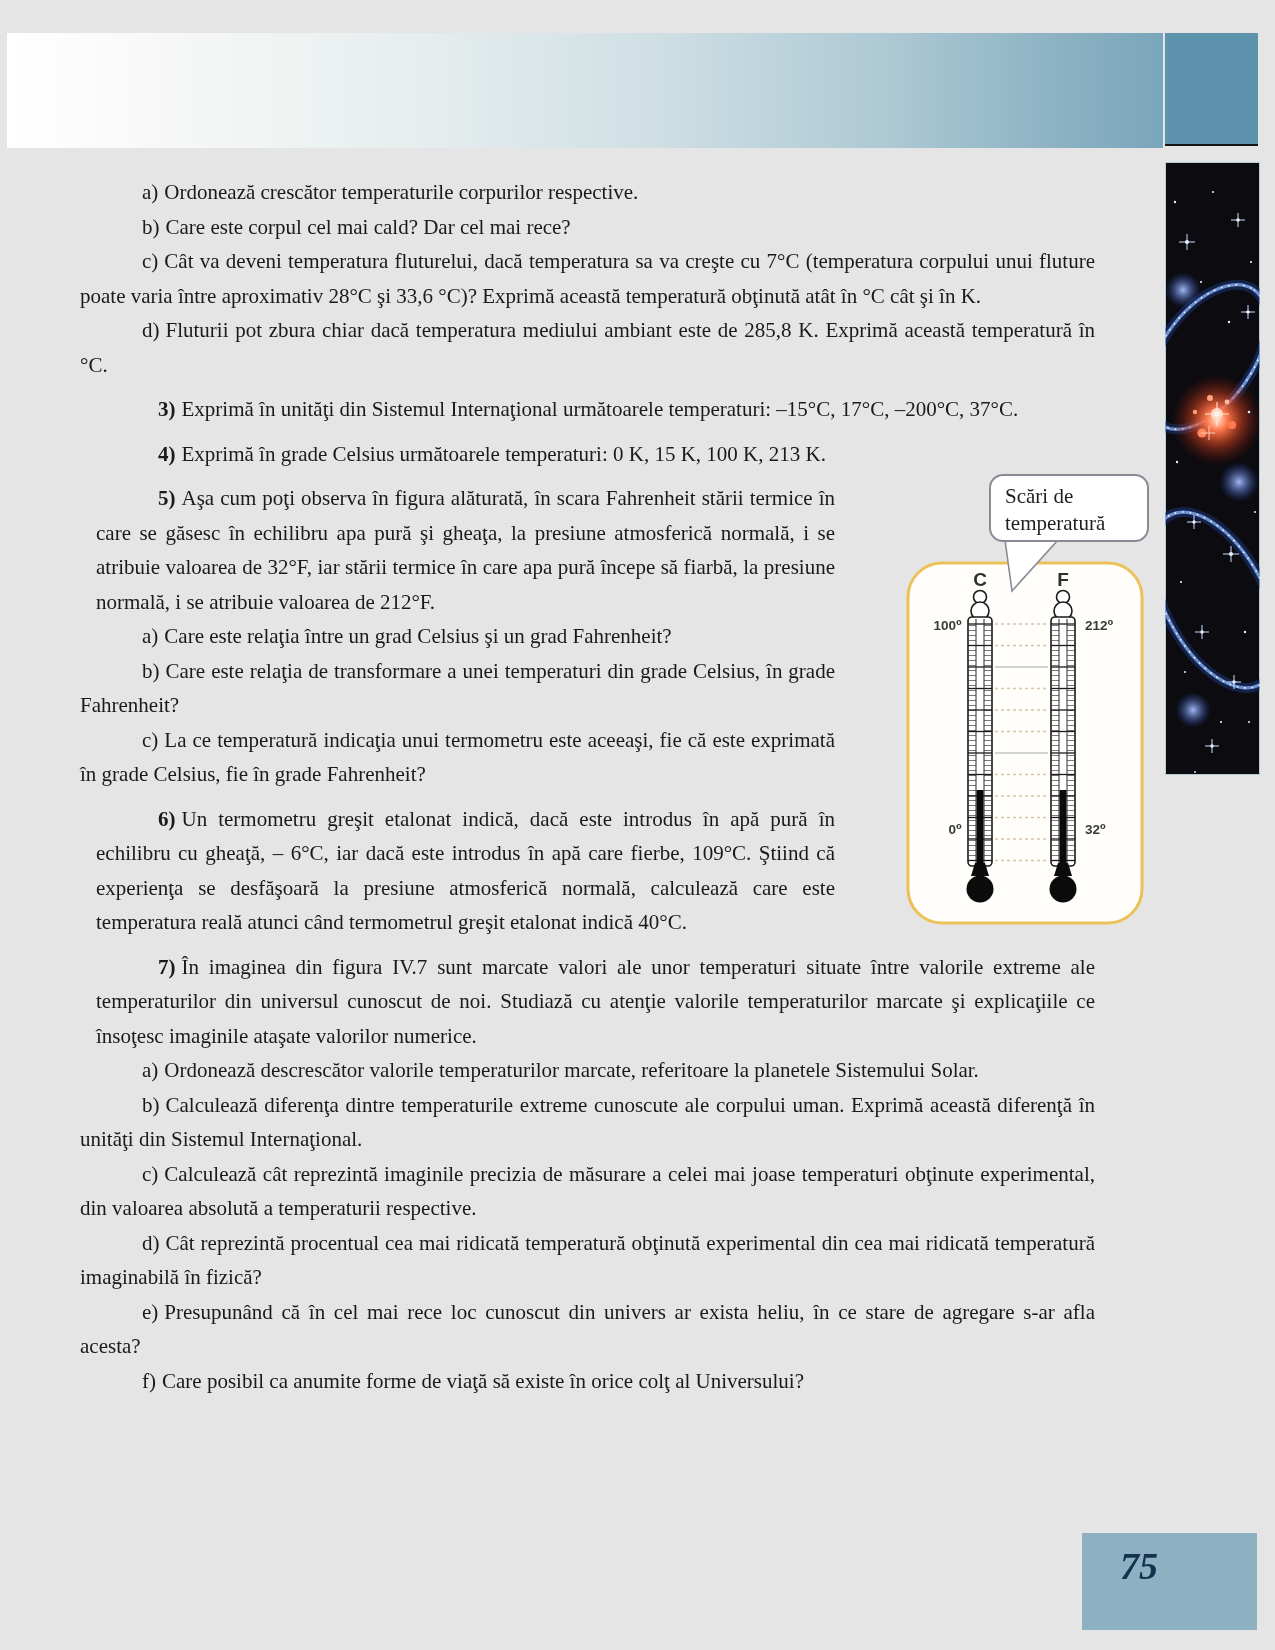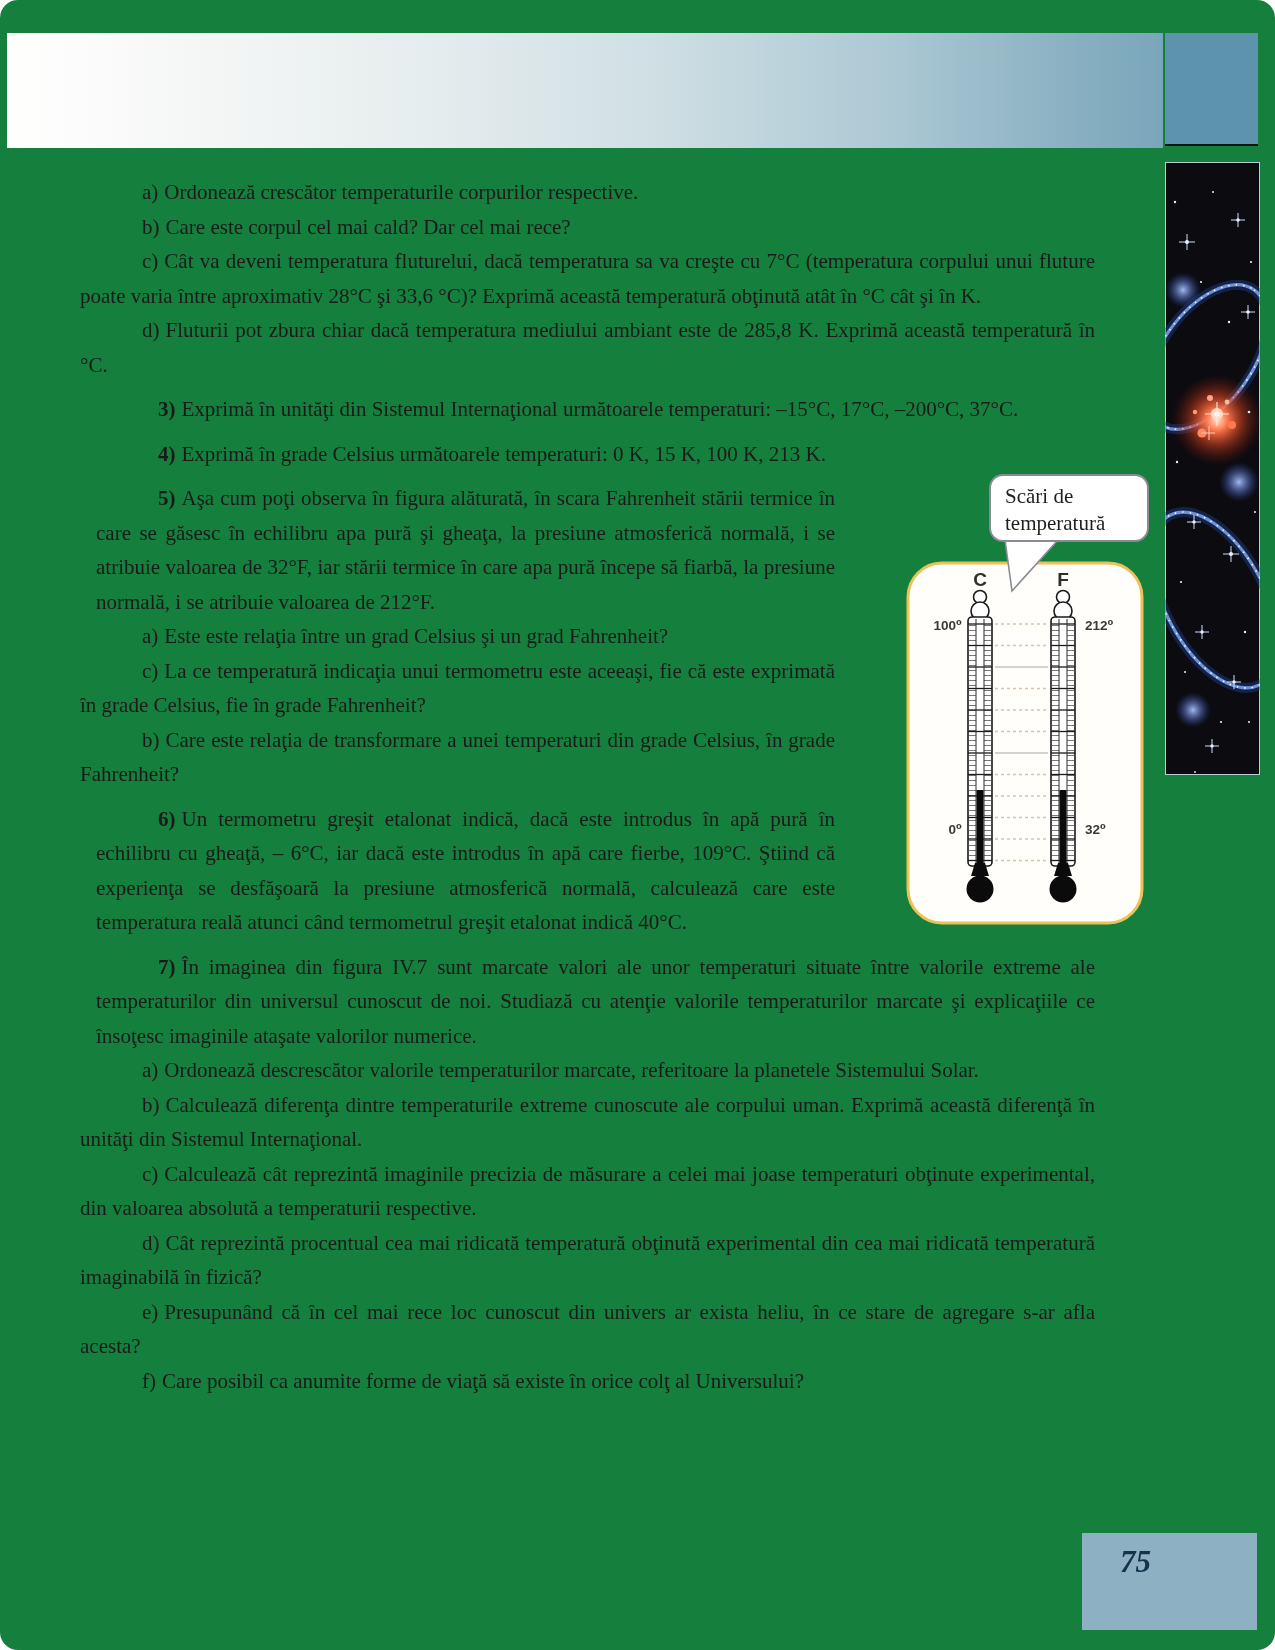--- a/index.html
+++ b/index.html
@@ -1,18 +1,18 @@
 <!DOCTYPE html>
 <html><head>
 <meta charset="utf-8">
 <style>
   html,body{margin:0;padding:0;background:#ffffff;}
   .page{
-    position:relative;width:1275px;height:1650px;background:#15803d;
-    font-family:"Liberation Serif",serif;color:#1a1a1a;overflow:hidden;border-radius:18px;
+    position:relative;width:1275px;height:1650px;background:#e5e5e5;
+    font-family:"Liberation Serif",serif;color:#1a1a1a;overflow:hidden;
   }
   
   .band{
     position:absolute;left:7px;top:33px;width:1156px;height:115px;
     background:linear-gradient(to right,#fffffe 0%,#f5f7f6 16%,#e6edee 36%,
       #cfdfe4 56%,#adc9d4 76%,#8ab0c2 92%,#7aa6bb 100%);
   }
   .accent{
     position:absolute;left:1165px;top:33px;width:93px;height:111px;
     background:#5e93ad;border-bottom:2px solid #141414;
@@ -39,21 +39,21 @@
   .fig-scale-letter{font-family:"Liberation Sans",sans-serif;font-weight:bold;font-size:19px;fill:#2e2e2e;}
   .fig-ticklabel{font-family:"Liberation Sans","DejaVu Sans",sans-serif;font-weight:bold;font-size:13.5px;fill:#3a3a3a;}
   
   .badge{
     position:absolute;left:1082px;top:1533px;width:175px;height:97px;
     background:#8db0c2;
   }
   .badge span{
     display:block;margin:11px 0 0 38px;
     font-family:"Liberation Serif",serif;font-style:italic;font-weight:bold;
-    font-size:31px;color:#16324f;
+    font-size:38px;color:#16324f;
   }
 </style>
 </head>
 <body>
 
 <div class="page">
 
   <div class="band"></div>
   <div class="accent"></div>
 
@@ -236,23 +236,23 @@
         <text class="fig-scale-letter" x="123" y="113" text-anchor="middle">C</text>
         <text class="fig-scale-letter" x="206" y="113" text-anchor="middle">F</text>
         <text class="fig-ticklabel" x="105" y="157" text-anchor="end">100⁰</text>
         <text class="fig-ticklabel" x="228" y="157">212⁰</text>
         <text class="fig-ticklabel" x="105" y="361" text-anchor="end">0⁰</text>
         <text class="fig-ticklabel" x="228" y="361">32⁰</text>
       </svg>
     </div>
 
     <p class="num"><span class="plabel">5)</span><span>Aşa cum poţi observa în figura alăturată, în scara Fahrenheit stării termice în care se găsesc în echilibru apa pură şi gheaţa, la presiune atmosferică normală, i se atribuie valoarea de 32°F, iar stării termice în care apa pură începe să fiarbă, la presiune normală, i se atribuie valoarea de 212°F.</span></p>
-    <p><span class="plabel">a)</span><span>Este este relaţia între un grad Celsius şi un grad Fahrenheit?</span></p>
+    <p><span class="plabel">a)</span><span>Care este relaţia între un grad Celsius şi un grad Fahrenheit?</span></p>
+    <p><span class="plabel">b)</span><span>Care este relaţia de transformare a unei temperaturi din grade Celsius, în grade Fahrenheit?</span></p>
     <p><span class="plabel">c)</span><span>La ce temperatură indicaţia unui termometru este aceeaşi, fie că este exprimată în grade Celsius, fie în grade Fahrenheit?</span></p>
-    <p><span class="plabel">b)</span><span>Care este relaţia de transformare a unei temperaturi din grade Celsius, în grade Fahrenheit?</span></p>
     <p class="num"><span class="plabel">6)</span><span>Un termometru greşit etalonat indică, dacă este introdus în apă pură în echilibru cu gheaţă, – 6°C, iar dacă este introdus în apă care fierbe, 109°C. Ştiind că experienţa se desfăşoară la presiune atmosferică normală, calculează care este temperatura reală atunci când termometrul greşit etalonat indică 40°C.</span></p>
     <p class="num"><span class="plabel">7)</span><span>În imaginea din figura IV.7 sunt marcate valori ale unor temperaturi situate între valorile extreme ale temperaturilor din universul cunoscut de noi. Studiază cu atenţie valorile temperaturilor marcate şi explicaţiile ce însoţesc imaginile ataşate valorilor numerice.</span></p>
     <p><span class="plabel">a)</span><span>Ordonează descrescător valorile temperaturilor marcate, referitoare la planetele Sistemului Solar.</span></p>
     <p><span class="plabel">b)</span><span>Calculează diferenţa dintre temperaturile extreme cunoscute ale corpului uman. Exprimă această diferenţă în unităţi din Sistemul Internaţional.</span></p>
     <p><span class="plabel">c)</span><span>Calculează cât reprezintă imaginile precizia de măsurare a celei mai joase temperaturi obţinute experimental, din valoarea absolută a temperaturii respective.</span></p>
     <p><span class="plabel">d)</span><span>Cât reprezintă procentual cea mai ridicată temperatură obţinută experimental din cea mai ridicată temperatură imaginabilă în fizică?</span></p>
     <p><span class="plabel">e)</span><span>Presupunând că în cel mai rece loc cunoscut din univers ar exista heliu, în ce stare de agregare s-ar afla acesta?</span></p>
     <p><span class="plabel">f)</span><span>Care posibil ca anumite forme de viaţă să existe în orice colţ al Universului?</span></p>
   </div>
 

